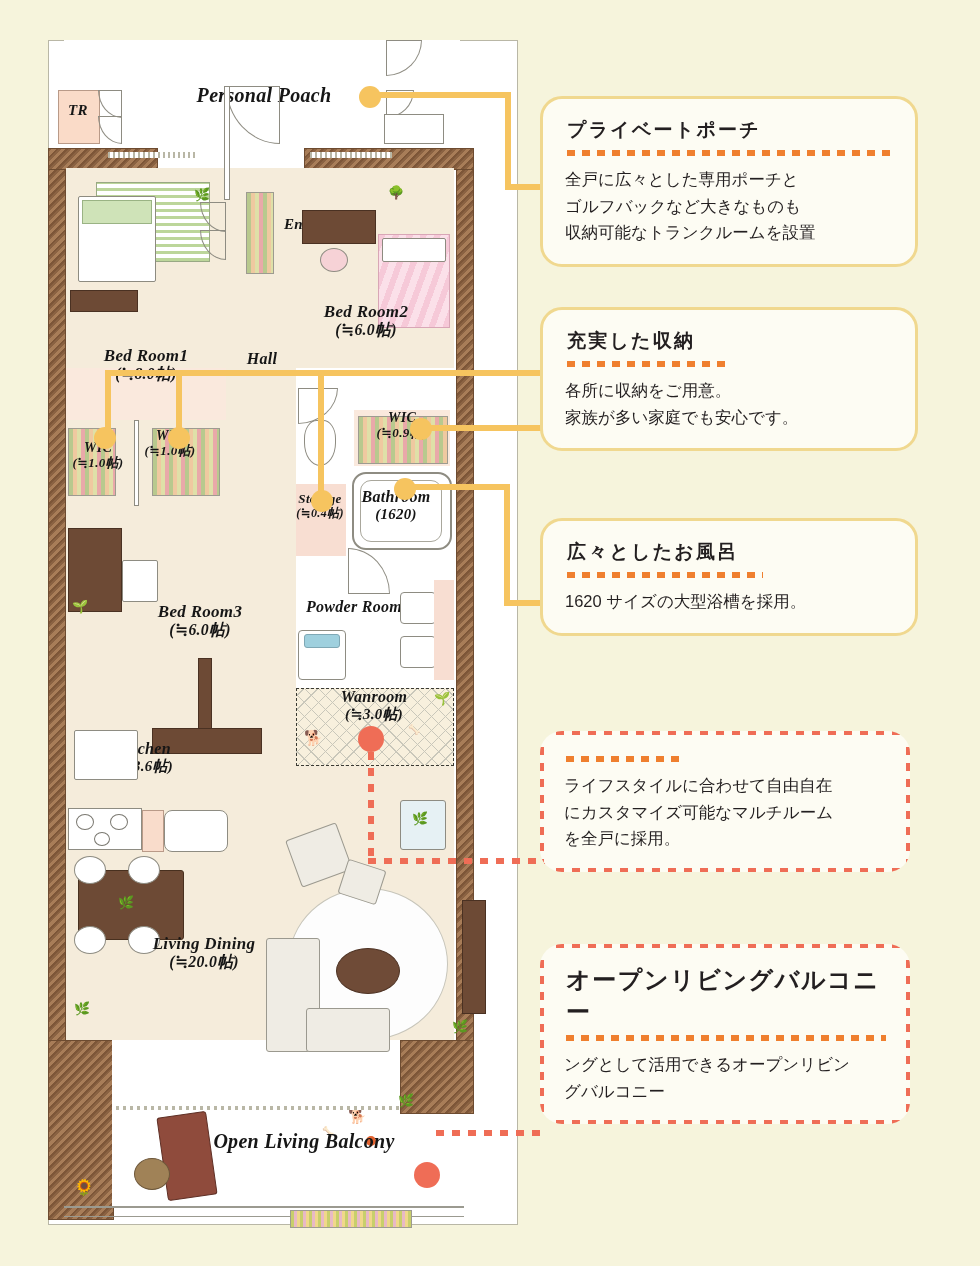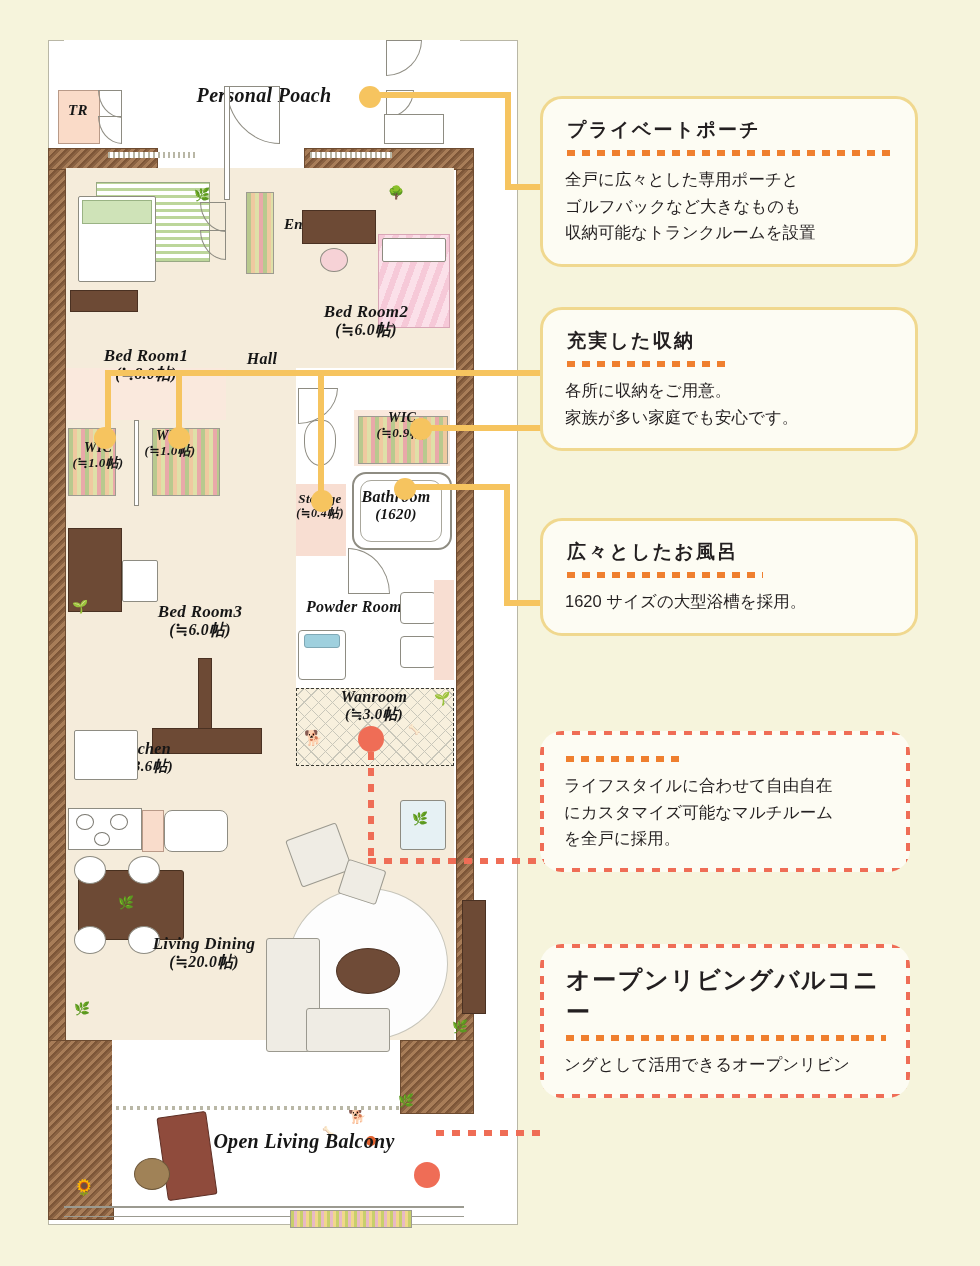--- a/index.html
+++ b/index.html
@@ -374,16 +374,17 @@
       <div>にカスタマイズ可能なマルチルーム</div>
       <div>を全戸に採用。</div>
     </div>
   </div>
 
   <div class="card dashed" style="top:944px;width:370px;">
     <div class="ttl" style="font-size:24px;letter-spacing:1.6px;">オープンリビングバルコニー</div>
     <div class="dline" style="width:320px;"></div>
     <div class="bdy">
       <div>ングとして活用できるオープンリビン</div>
+      <div>グバルコニー</div>
     </div>
   </div>
 
 </div>
 
 </body></html>

